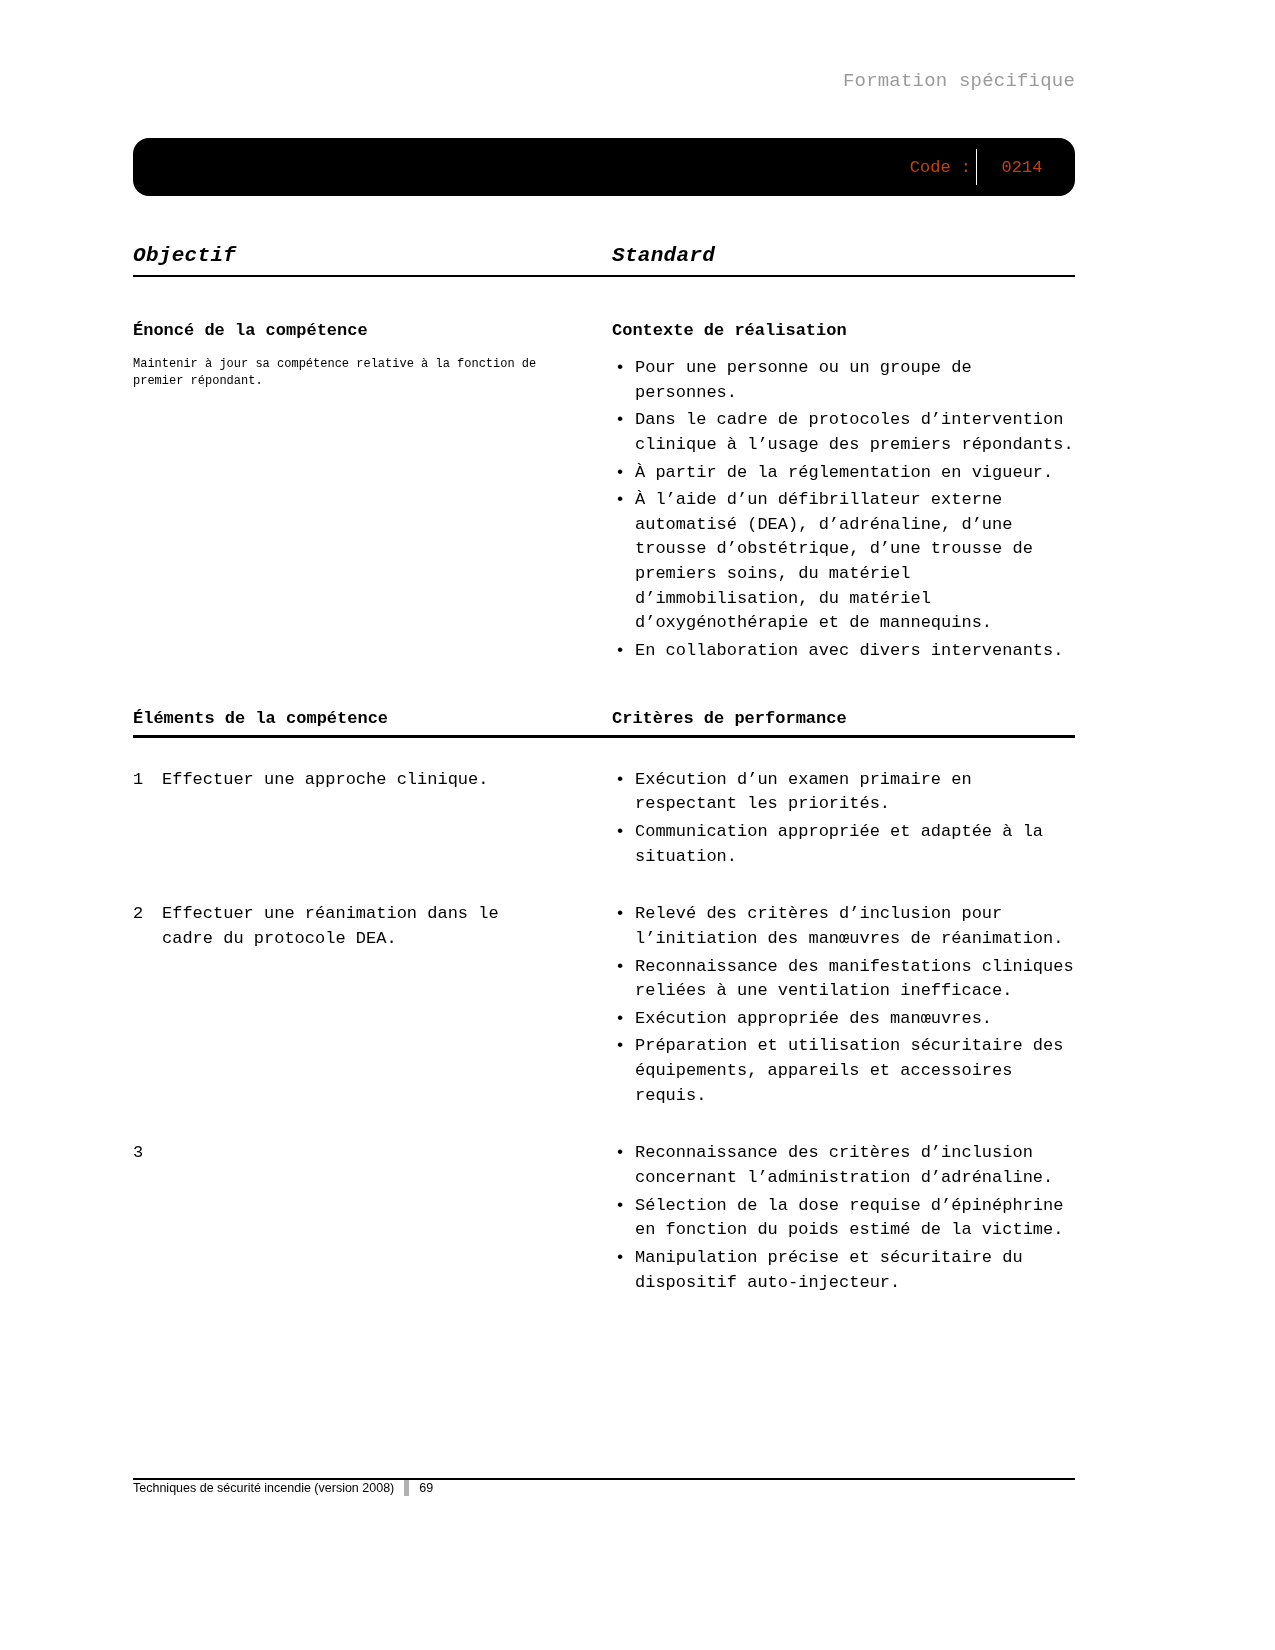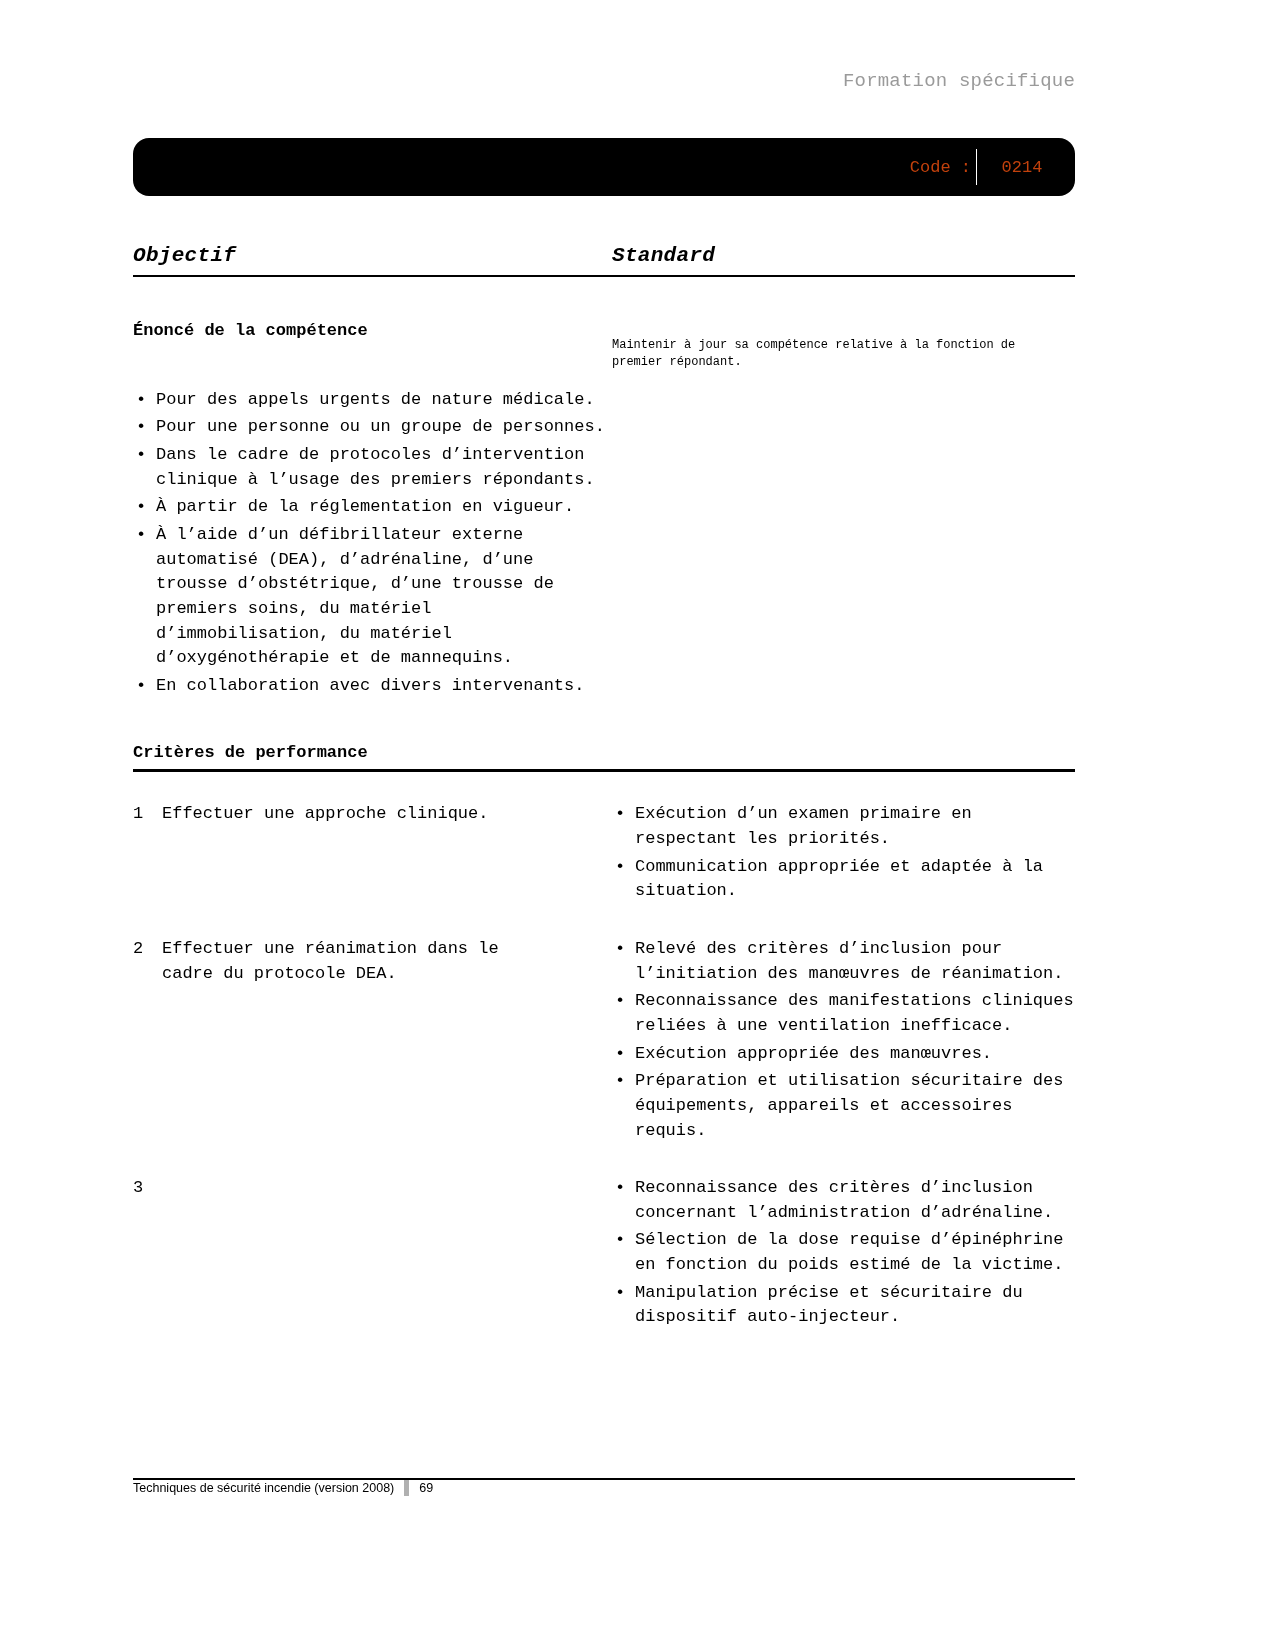--- a/index.html
+++ b/index.html
@@ -149,32 +149,33 @@
       <span class="code-value">0214</span>
     </div>
 
     <div class="grid col-head-row">
       <div class="col-head">Objectif</div>
       <div class="col-head">Standard</div>
     </div>
 
     <div class="grid intro">
       <div class="sub-head">Énoncé de la compétence</div>
+      <div class="sub-head">Contexte de réalisation</div>
       <div class="intro-body">Maintenir à jour sa compétence relative à la fonction de premier répondant.</div>
       <ul class="bullets">
-        <li>Pour des appels urgents de nature médicale.</li>
         <li>Pour une personne ou un groupe de personnes.</li>
         <li>Dans le cadre de protocoles d’intervention clinique à l’usage des premiers répondants.</li>
         <li>À partir de la réglementation en vigueur.</li>
         <li>À l’aide d’un défibrillateur externe automatisé (DEA), d’adrénaline, d’une trousse d’obstétrique, d’une trousse de premiers soins, du matériel d’immobilisation, du matériel d’oxygénothérapie et de mannequins.</li>
         <li>En collaboration avec divers intervenants.</li>
       </ul>
     </div>
 
     <div class="grid elements-head">
+      <div class="sub-head">Éléments de la compétence</div>
       <div class="sub-head">Critères de performance</div>
     </div>
 
     <div class="grid row">
       <div class="element">
         <span class="num">1</span>
         <span>Effectuer une approche clinique.</span>
       </div>
       <ul class="bullets">
         <li>Exécution d’un examen primaire en respectant les priorités.</li>

